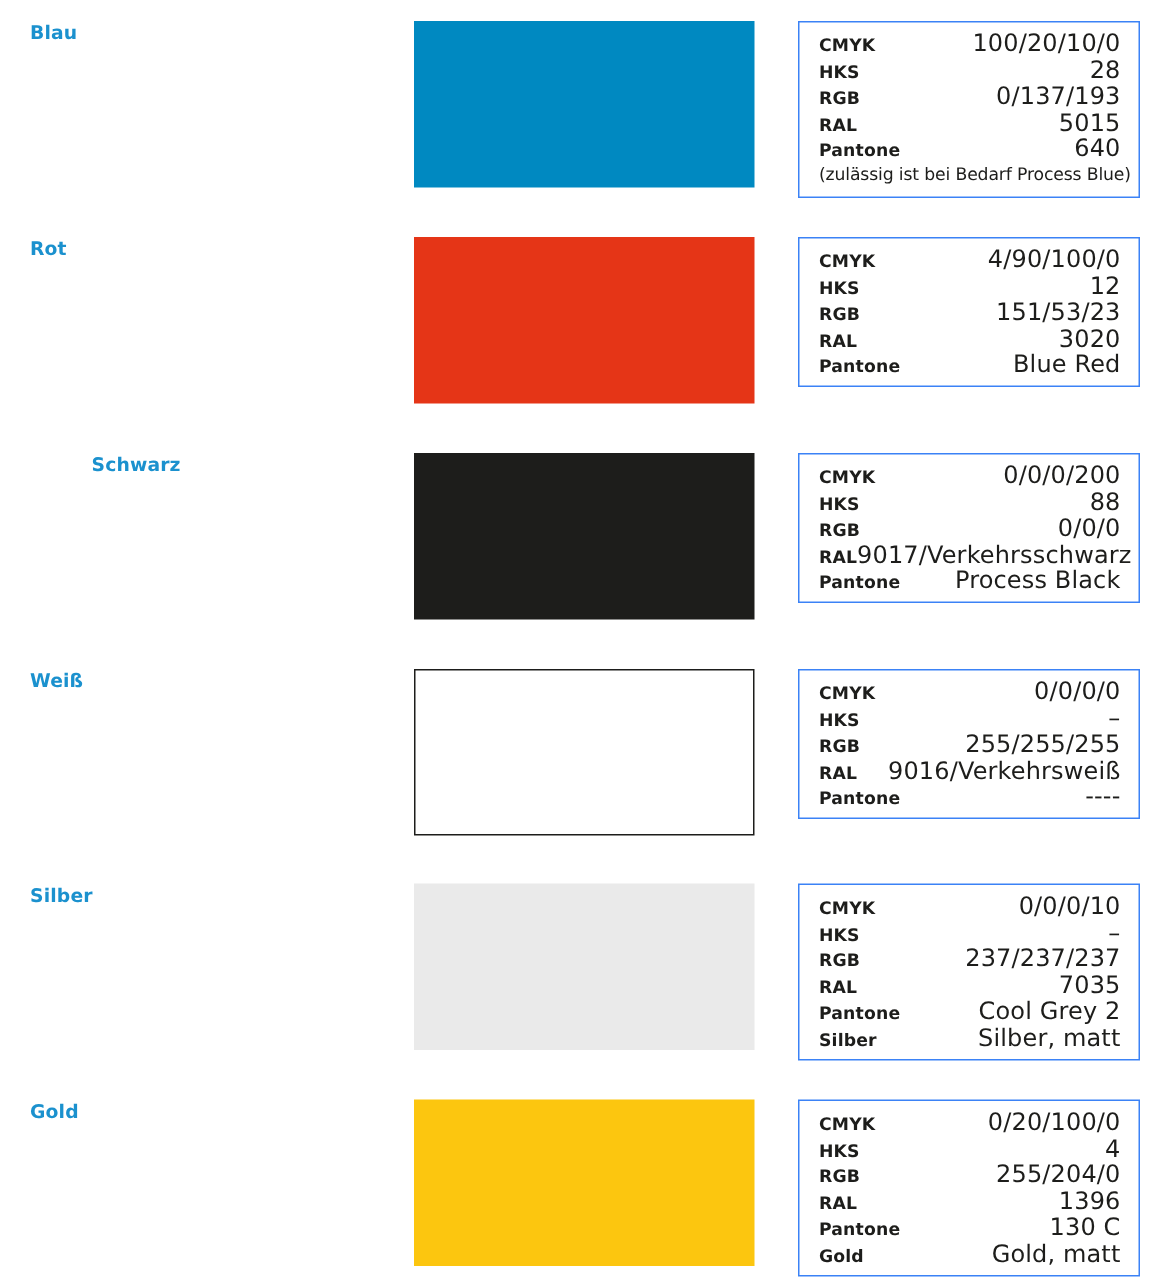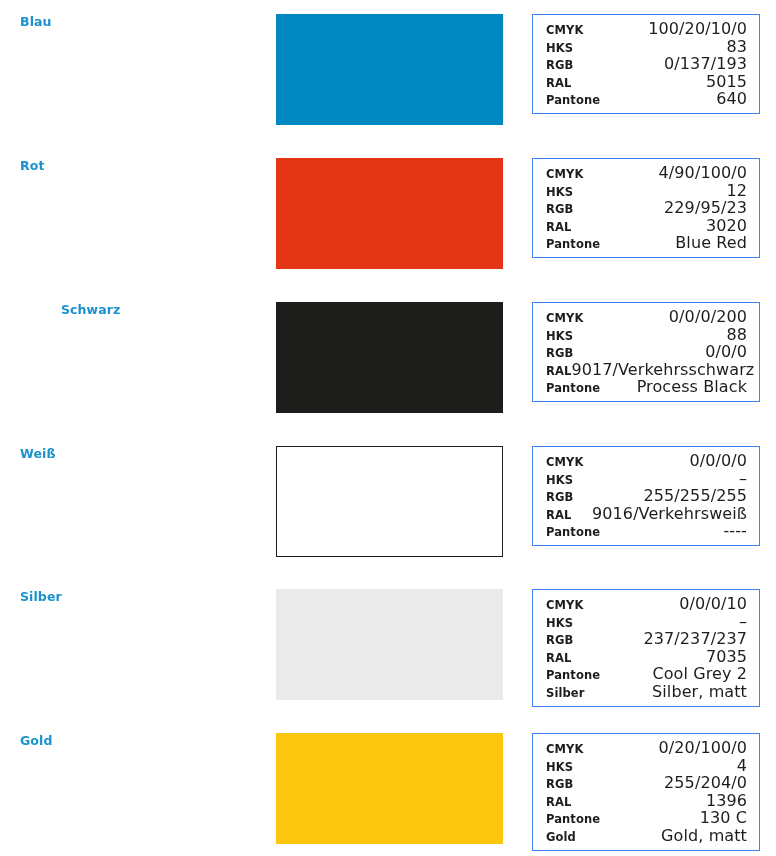--- a/index.html
+++ b/index.html
@@ -106,51 +106,52 @@
     <div class="color-row" style="top: 14px;">
       <div class="row-label" style="top: 0px;">Blau</div>
       <div class="swatch" style="top: 0px; height: 111px; background: rgb(0, 137, 193);"></div>
       <div class="spec-table" style="top: 0px;">
         <div class="spec-row">
           <span class="spec-key">CMYK</span>
           <span class="spec-val">100/20/10/0</span>
         </div>
         <div class="spec-row">
           <span class="spec-key">HKS</span>
-          <span class="spec-val">83</span>
+          <span class="spec-val">28</span>
         </div>
         <div class="spec-row">
           <span class="spec-key">RGB</span>
           <span class="spec-val">0/137/193</span>
         </div>
         <div class="spec-row">
           <span class="spec-key">RAL</span>
           <span class="spec-val">5015</span>
         </div>
         <div class="spec-row">
           <span class="spec-key">Pantone</span>
           <span class="spec-val">640</span>
         </div>
+        <div class="spec-note">(zulässig ist bei Bedarf Process Blue)</div>
       </div>
     </div>
     <div class="color-row" style="top: 158px;">
       <div class="row-label" style="top: 0px;">Rot</div>
       <div class="swatch" style="top: 0px; height: 111px; background: rgb(229, 53, 23);"></div>
       <div class="spec-table" style="top: 0px;">
         <div class="spec-row">
           <span class="spec-key">CMYK</span>
           <span class="spec-val">4/90/100/0</span>
         </div>
         <div class="spec-row">
           <span class="spec-key">HKS</span>
           <span class="spec-val">12</span>
         </div>
         <div class="spec-row">
           <span class="spec-key">RGB</span>
-          <span class="spec-val">229/95/23</span>
+          <span class="spec-val">151/53/23</span>
         </div>
         <div class="spec-row">
           <span class="spec-key">RAL</span>
           <span class="spec-val">3020</span>
         </div>
         <div class="spec-row">
           <span class="spec-key">Pantone</span>
           <span class="spec-val">Blue Red</span>
         </div>
       </div>

